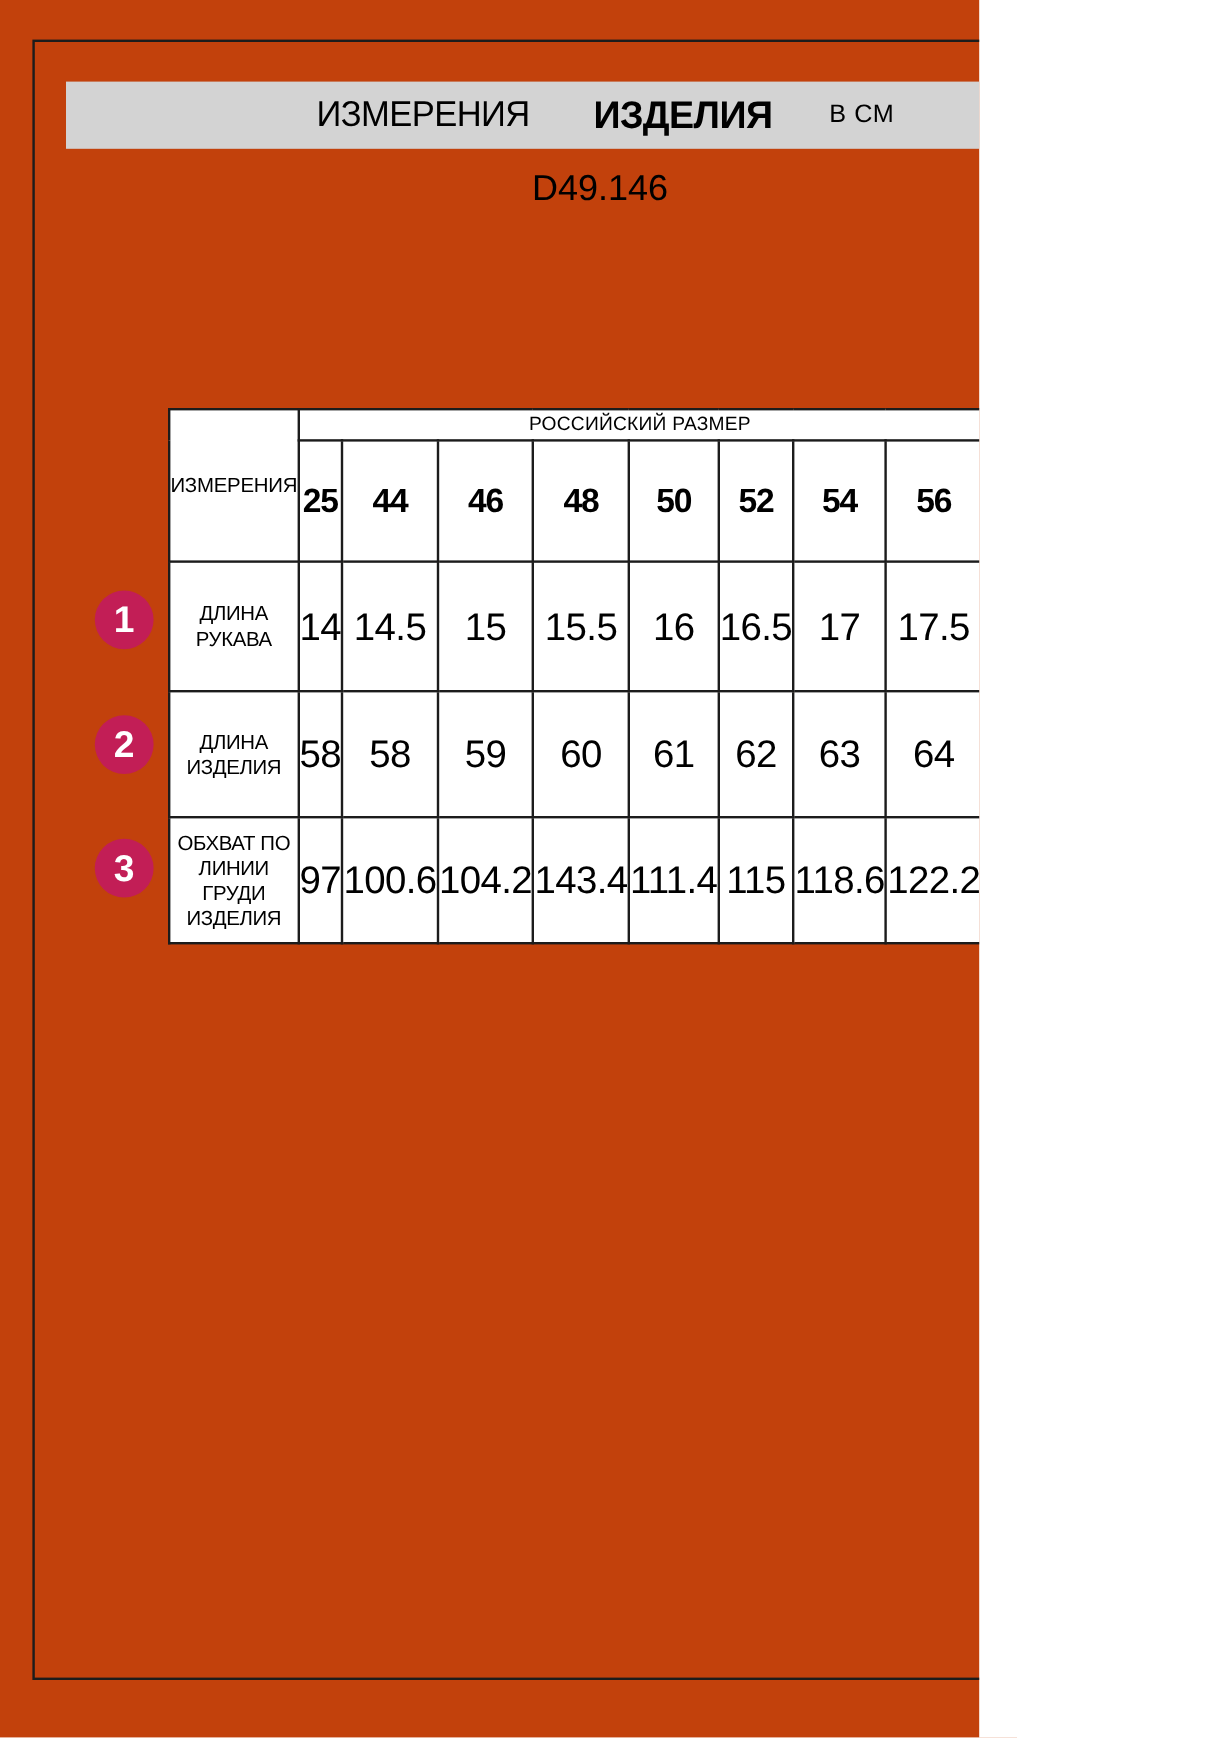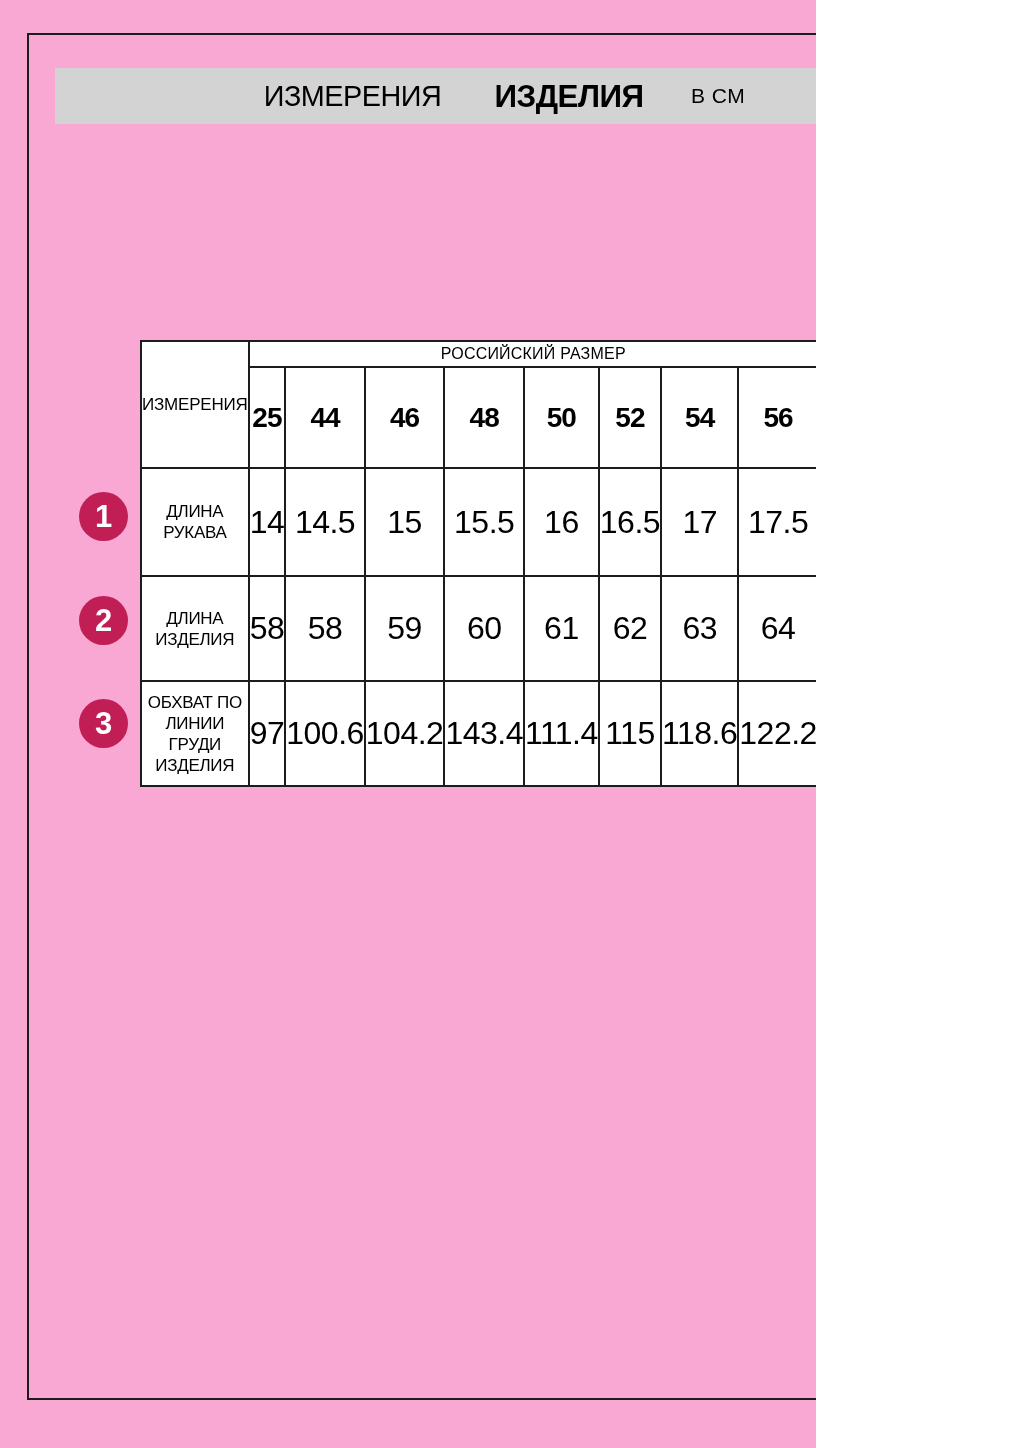--- a/index.html
+++ b/index.html
@@ -1,19 +1,19 @@
 <!DOCTYPE html>
 <html style="--badge: #C21E56; --band: #D3D3D3;"><head>
 <meta charset="utf-8">
 <style>
   html,body{margin:0;padding:0;background:#fff;}
   .page{
     position:relative;
     width:816px;height:1448px;
-    background:#f9a8d4;
+    background:#c2410c;
     font-family:"Liberation Sans", sans-serif;
     color:#000;
     overflow:hidden;
   }
   .frame{
     position:absolute;
     left:27px;top:33px;
     width:946px;height:1363px;
     border:2px solid #1c1c1c;
   }
@@ -117,20 +117,21 @@
 
 <div class="page">
   <div class="frame"></div>
 
   <div class="band">
     <span class="w1">ИЗМЕРЕНИЯ</span>
     <span class="w2">ИЗДЕЛИЯ</span>
     <span class="units">В СМ</span>
   </div>
 
+  <div class="code">D49.146</div>
 
 
   <table class="size-table">
     <colgroup>
       <col style="width:147px">
       <col style="width:72px">
         <col style="width:72px">
         <col style="width:72px">
         <col style="width:72px">
       <col style="width:72px">

